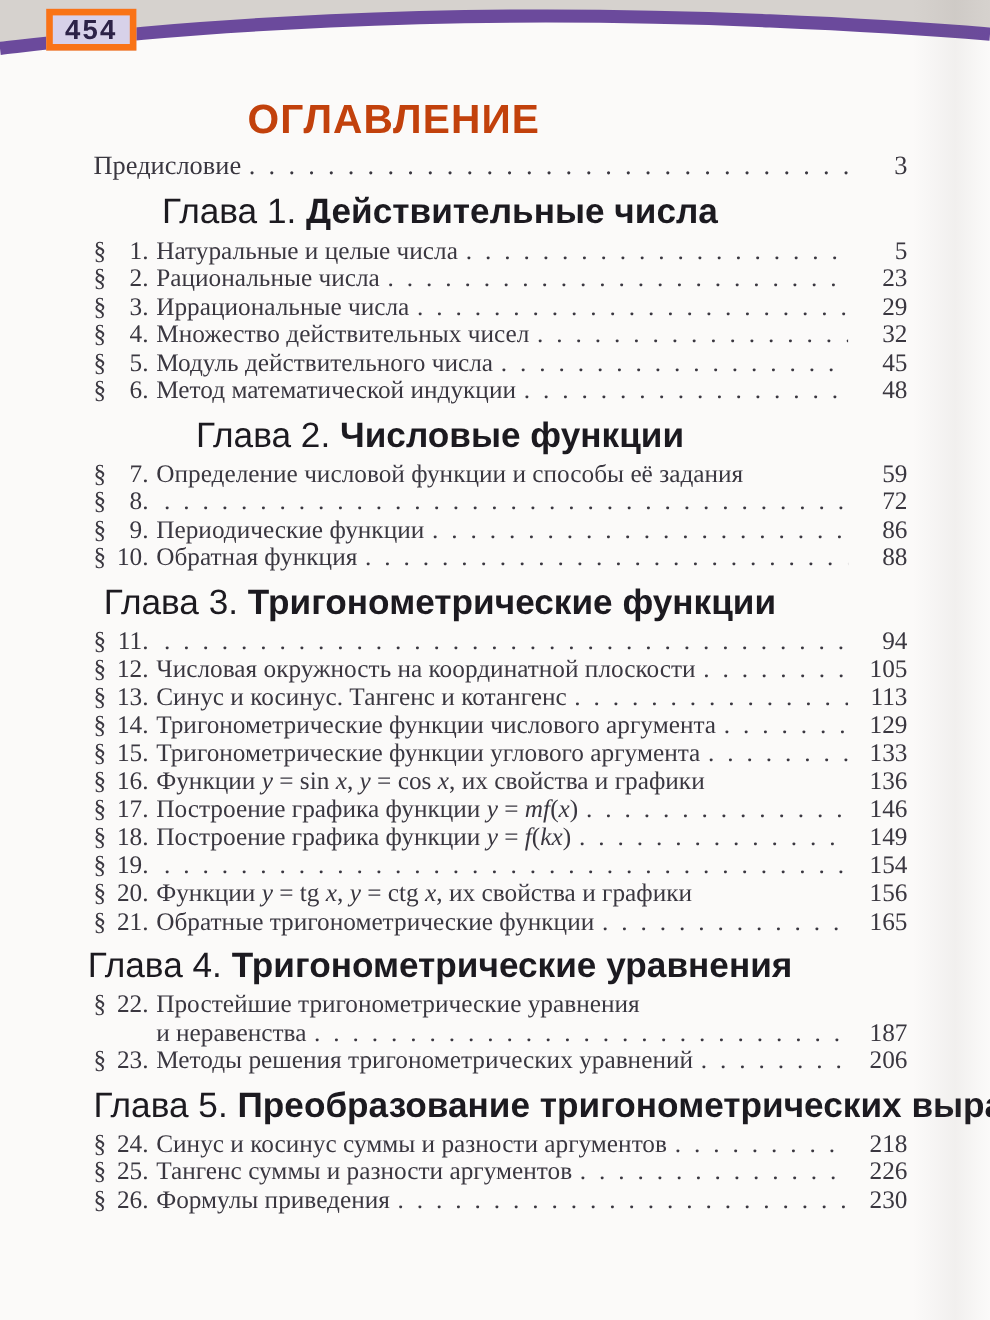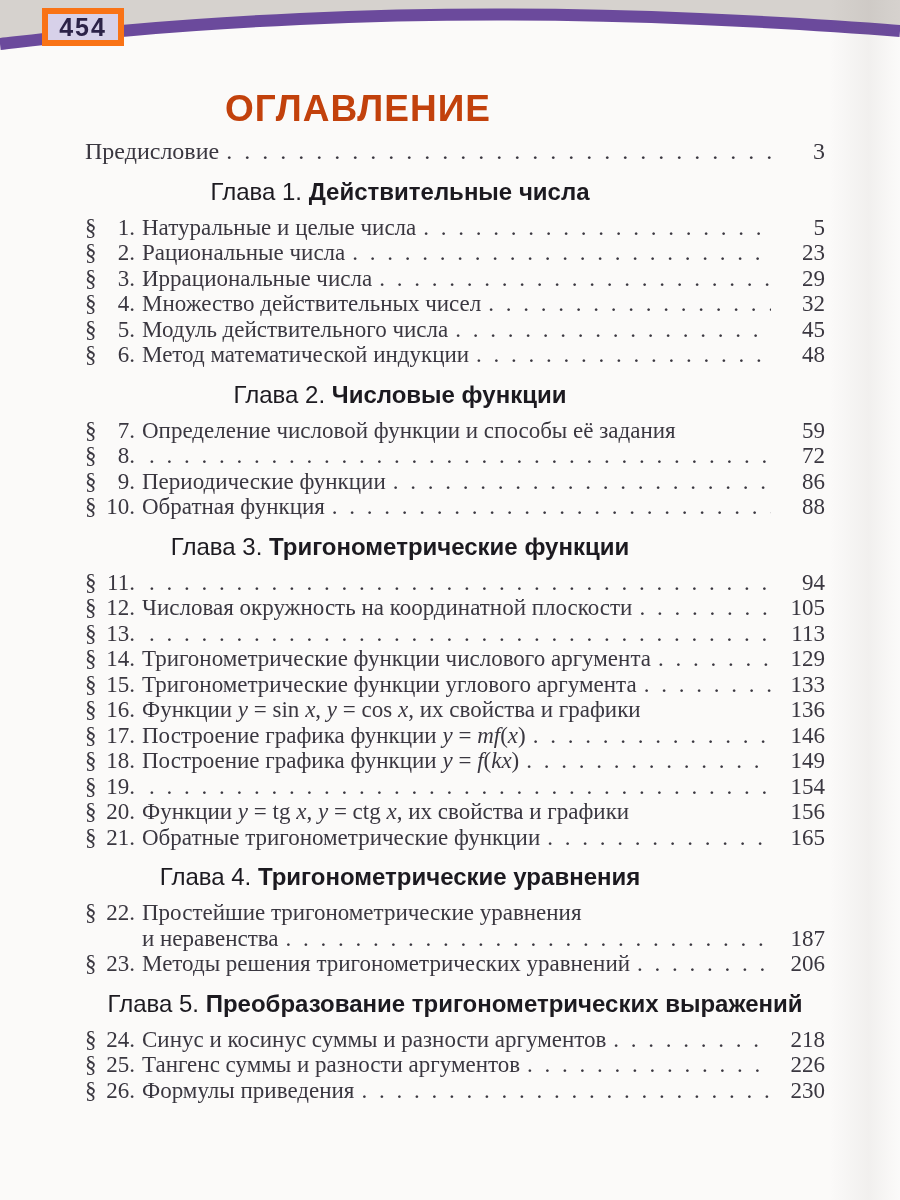--- a/index.html
+++ b/index.html
@@ -40,21 +40,21 @@
     content:". . . . . . . . . . . . . . . . . . . . . . . . . . . . . . . . . . . . . . . . . . . . . . . . . . . . . . . . . . . .";
     letter-spacing:3px;
   }
   .leader.nodots::after{content:"";}
   .pnum{width:48px;flex:none;text-align:right;}
 
   .preface{margin-bottom:10px;font-size:24px;}
   .preface .plabel{flex:none;}
 
   .ch-head{
-    font-family:"Liberation Sans", sans-serif;font-size:24px;color:#1c1a20;
+    font-family:"Liberation Sans", sans-serif;font-size:32px;color:#1c1a20;
     text-align:center;line-height:26px;margin:14px 0 10px;
     transform:translateX(-55px);white-space:nowrap;
   }
   .ch-head.wide{transform:none;}
   .ch-head .ch-prefix{font-weight:400;}
   .ch-head .ch-title{font-weight:700;}
 
   .cont .si,.cont .num{visibility:hidden;}
 
   .edge-shade{
@@ -172,20 +172,21 @@
           <div class="row">
             <span class="si">§</span>
             <span class="num">12.</span>
             <span class="lbl">Числовая окружность на координатной плоскости</span>
             <span class="leader"></span>
             <span class="pnum">105</span>
           </div>
           <div class="row">
             <span class="si">§</span>
             <span class="num">13.</span>
+            <span class="lbl">Синус и косинус. Тангенс и котангенс</span>
             <span class="leader"></span>
             <span class="pnum">113</span>
           </div>
           <div class="row">
             <span class="si">§</span>
             <span class="num">14.</span>
             <span class="lbl">Тригонометрические функции числового аргумента</span>
             <span class="leader"></span>
             <span class="pnum">129</span>
           </div>

